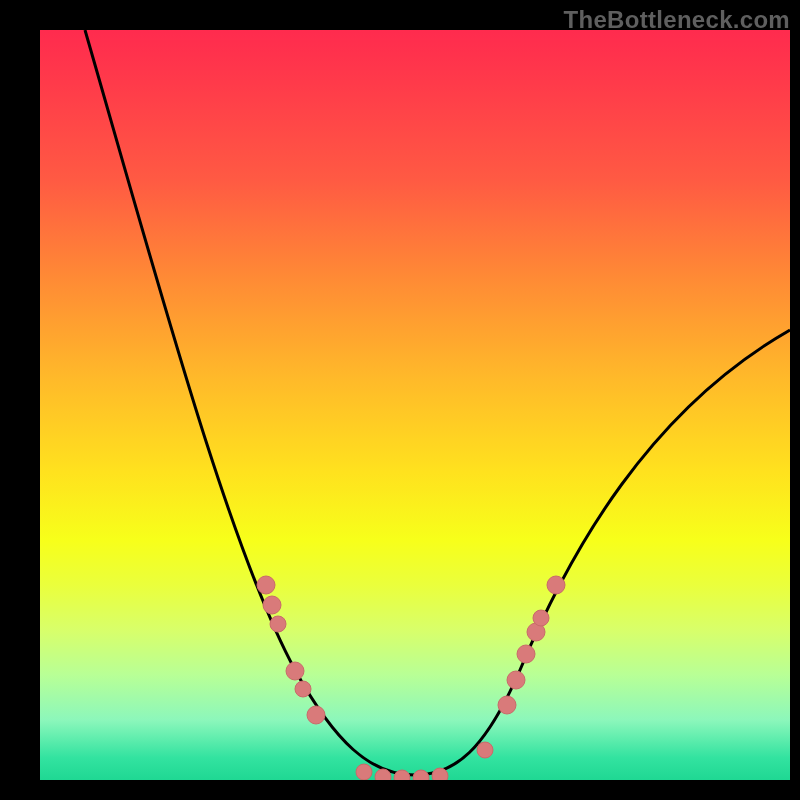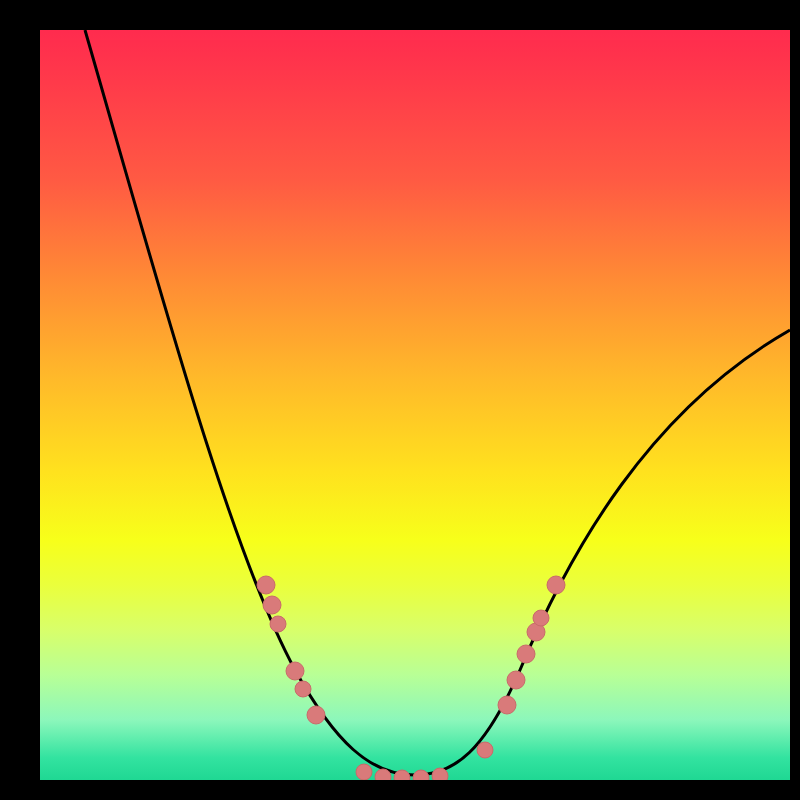--- a/index.html
+++ b/index.html
@@ -55,20 +55,21 @@
     left: 0;
     top: 0;
     width: 750px;
     height: 750px;
   }
 </style>
 </head>
 <body>
 
 <div class="stage">
+  <div class="watermark">TheBottleneck.com</div>
 
   <div class="plot">
     <svg class="curve" viewBox="0 0 750 750" preserveAspectRatio="none">
       <path fill="none" stroke="#000" stroke-width="3" d="M 45 0 C 120 260, 190 520, 255 640 C 295 712, 330 745, 375 745 C 415 745, 445 720, 480 640 C 530 520, 610 380, 750 300"></path>
       <g id="marker-layer">
           <circle cx="226" cy="555" r="9" fill="#d97a7a" stroke="#c96a6a" stroke-width="1"></circle>
           <circle cx="232" cy="575" r="9" fill="#d97a7a" stroke="#c96a6a" stroke-width="1"></circle>
           <circle cx="238" cy="594" r="8" fill="#d97a7a" stroke="#c96a6a" stroke-width="1"></circle>
           <circle cx="255" cy="641" r="9" fill="#d97a7a" stroke="#c96a6a" stroke-width="1"></circle>
           <circle cx="263" cy="659" r="8" fill="#d97a7a" stroke="#c96a6a" stroke-width="1"></circle>

